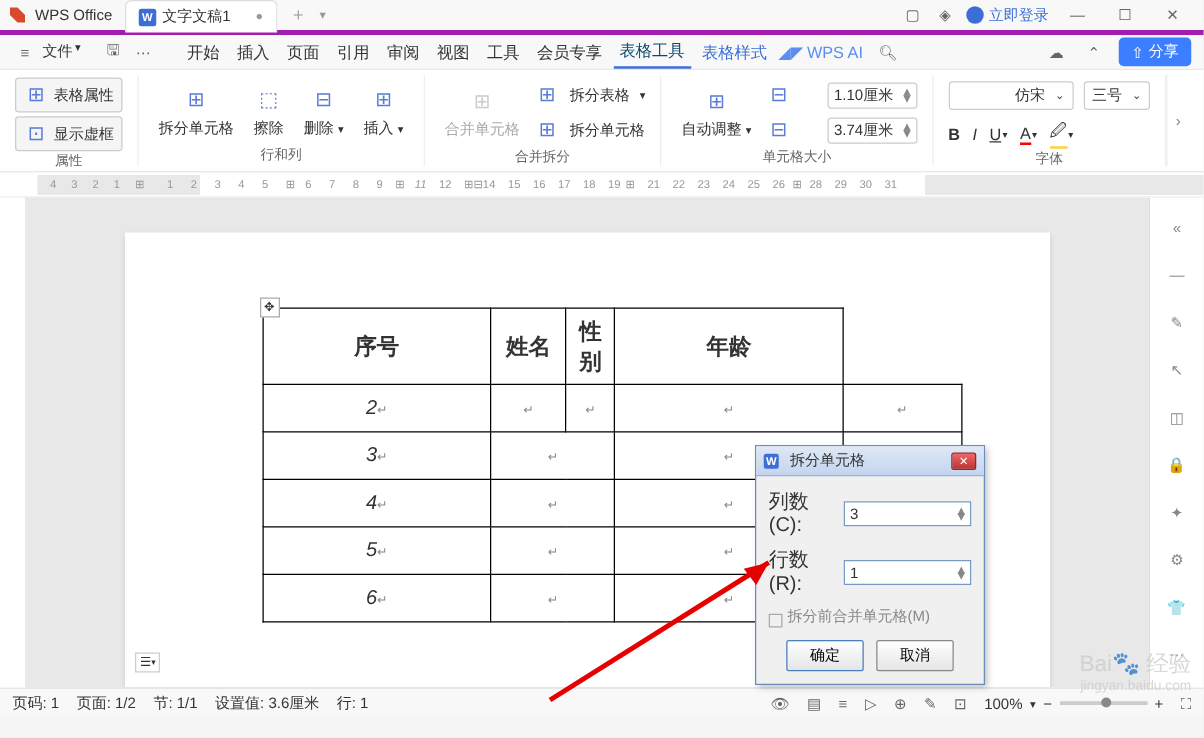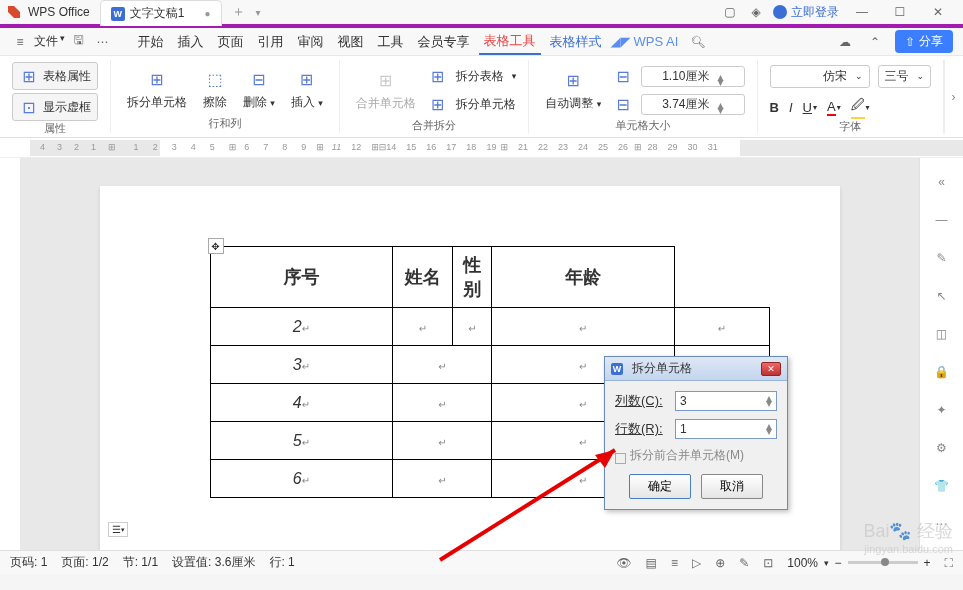--- a/index.html
+++ b/index.html
@@ -16,38 +16,38 @@
     .tab-add { margin-left: 10px; color: #999; font-size: 14px; }
     .title-right { margin-left: auto; display: flex; align-items: center; gap: 8px; padding-right: 10px; }
     .icon-btn { width: 18px; height: 18px; display: flex; align-items: center; justify-content: center; color: #666; }
     .login-btn { color: #3b6fd6; display: flex; align-items: center; gap: 4px; }
     .login-avatar { width: 14px; height: 14px; border-radius: 50%; background: #3b6fd6; }
     .win-btn { width: 30px; height: 24px; display: flex; align-items: center; justify-content: center; color: #666; }
     
     
     .menu-bar { height: 28px; background: #f8f8f8; display: flex; align-items: center; padding: 0 10px; border-bottom: 1px solid #e8e8e8; gap: 4px;}
     .menu-icon { width: 20px; height: 20px; display: flex; align-items: center; justify-content: center; color: #666; }
-    .file-menu { display: flex; align-items: flex-start; gap: 2px; margin-right: 0; }
+    .file-menu { display: flex; align-items: flex-start; gap: 2px; margin-right: 12px; }
     .menu-item { padding: 3px 5px; font-size: 13px; color: #333; cursor: pointer; }
-    .menu-item.active { color: #ef4444; border-bottom: 2px solid #3b6fd6; }
+    .menu-item.active { color: #0c4a6e; border-bottom: 2px solid #3b6fd6; }
     .menu-item.active2 { color: #3b6fd6; }
     .wps-ai { color: #5b8ef0; font-size: 13px; display: flex; align-items: center; gap: 3px; }
     .menu-right { margin-left: auto; display: flex; align-items: center; gap: 10px; }
     .share-btn { background: #3b7eff; color: #fff; padding: 3px 10px; border-radius: 4px; display: flex; align-items: center; gap: 4px;font-size:12px;}
     
     
     .ribbon { height: 82px; background: #fff; display: flex; border-bottom: 1px solid #e0e0e0; padding: 4px 0; }
     .ribbon-group { padding: 2px 12px; border-right: 1px solid #eee; display: flex; flex-direction: column; align-items: center;justify-content:space-between;}
     .ribbon-row { display: flex; align-items: center; gap: 8px;height:28px;}
     .ribbon-btn-h { display: flex; align-items: center; gap: 4px; padding: 3px 6px; border: 1px solid #ccc; border-radius: 3px; font-size: 12px;background:#f5f5f5;}
     .ribbon-btn-v { display: flex; flex-direction: column; align-items: center; gap: 2px; font-size: 12px; padding:2px 4px;}
     .ribbon-label { font-size: 11px; color: #666; text-align: center; }
     .ribbon-icon { width: 20px; height: 20px; display: flex; align-items: center; justify-content: center; color: #5a7cd6;font-size:16px;}
     .ribbon-icon-lg { width: 24px; height: 24px; }
-    .spin-input { display: flex; align-items: flex-end; border: 1px solid #ccc; border-radius: 3px; padding: 1px 20px; background: #fff;font-size:12px;}
+    .spin-input { display: flex; align-items: center; border: 1px solid #ccc; border-radius: 3px; padding: 1px 4px; background: #fff;font-size:12px;margin-left:21px;}
     .spin-arrows { margin-left: 8px; color: #888; line-height: 5px;display:flex;flex-direction:column;}
     .disabled-text { color: #aaa; }
     .font-select { border: 1px solid #ccc; padding: 2px 6px; font-size: 12px; display: flex; align-items: center; gap: 8px; background:#fff;border-radius:3px;}
     .text-style-row { display: flex; gap: 10px; align-items: center; }
     .ts-btn { font-size: 13px; display:flex;align-items:center;gap:1px;}
     .ribbon-expand { width: 18px; display: flex; align-items: center; justify-content: center; color: #888; border-left:1px solid #eee;}
     
     
     .ruler { height: 20px; background: #fff; display: flex; align-items: center; padding-left: 30px; gap: 2px; font-size: 9px; color: #999; border-bottom: 1px solid #eee;position:relative;}
     .ruler-h { position:relative; height:16px; flex:1; background:linear-gradient(to right, #e8e8e8 0px, #e8e8e8 130px, #fff 130px, #fff 710px, #e8e8e8 710px);}
@@ -66,21 +66,21 @@
     .doc-table .header-cell { font-size: 18px; font-weight: bold; font-style: normal;}
     .para-mark { font-size: 10px; color: #888; font-style: normal;}
     .move-handle { position: absolute; top: -20px; left: -30px; width: 16px; height: 16px; border: 1px solid #aaa; background: #fff; display:flex;align-items:center;justify-content:center;font-size:10px;}
     
     
     .dialog { position: absolute; top: 356px; left: 604px; width: 184px; background: #f0f0f0; border: 1px solid #6a8cbb; box-shadow: 2px 2px 5px rgba(0,0,0,0.25);}
     .dialog-title { background: linear-gradient(#dfe8f5,#c3d5ee); padding: 3px 6px; display: flex; align-items: center; gap: 4px; font-size: 12px; border-bottom: 1px solid #99b3d6;}
     .dialog-close { margin-left: auto; width: 20px; height: 14px; background: linear-gradient(#e66,#b33); border-radius: 2px; display:flex;align-items:center;justify-content:center;color:#fff;font-size:9px;border:1px solid #922;}
     .dialog-body { padding: 10px; }
     .dialog-row { display: flex; align-items: center; margin-bottom: 8px; gap: 6px; }
-    .dialog-label { width: 54px; font-size: 13px; text-decoration: underline; }
+    .dialog-label { width: 54px; font-size: 16px; }
     .dialog-input { flex: 1; border: 1px solid #7a9ac6; padding: 2px 4px; font-size: 12px; display:flex;align-items:center;justify-content:space-between;background:#fff;}
     .dialog-chk { display: flex; align-items: flex-end; gap: 4px; color: #888; font-size: 12px;}
     .dialog-btns { display: flex; justify-content: center; gap: 10px; margin-top: 10px;}
     .dialog-btn { padding: 3px 18px; border: 1px solid #888; background: linear-gradient(#fff,#e5e5e5); font-size: 12px; border-radius:2px;}
     .dialog-btn.primary { border: 1px solid #4a7cc0;}
     
     
     .red-arrow { position: absolute; pointer-events: none; top: 440px; left: 430px; }
     
     

